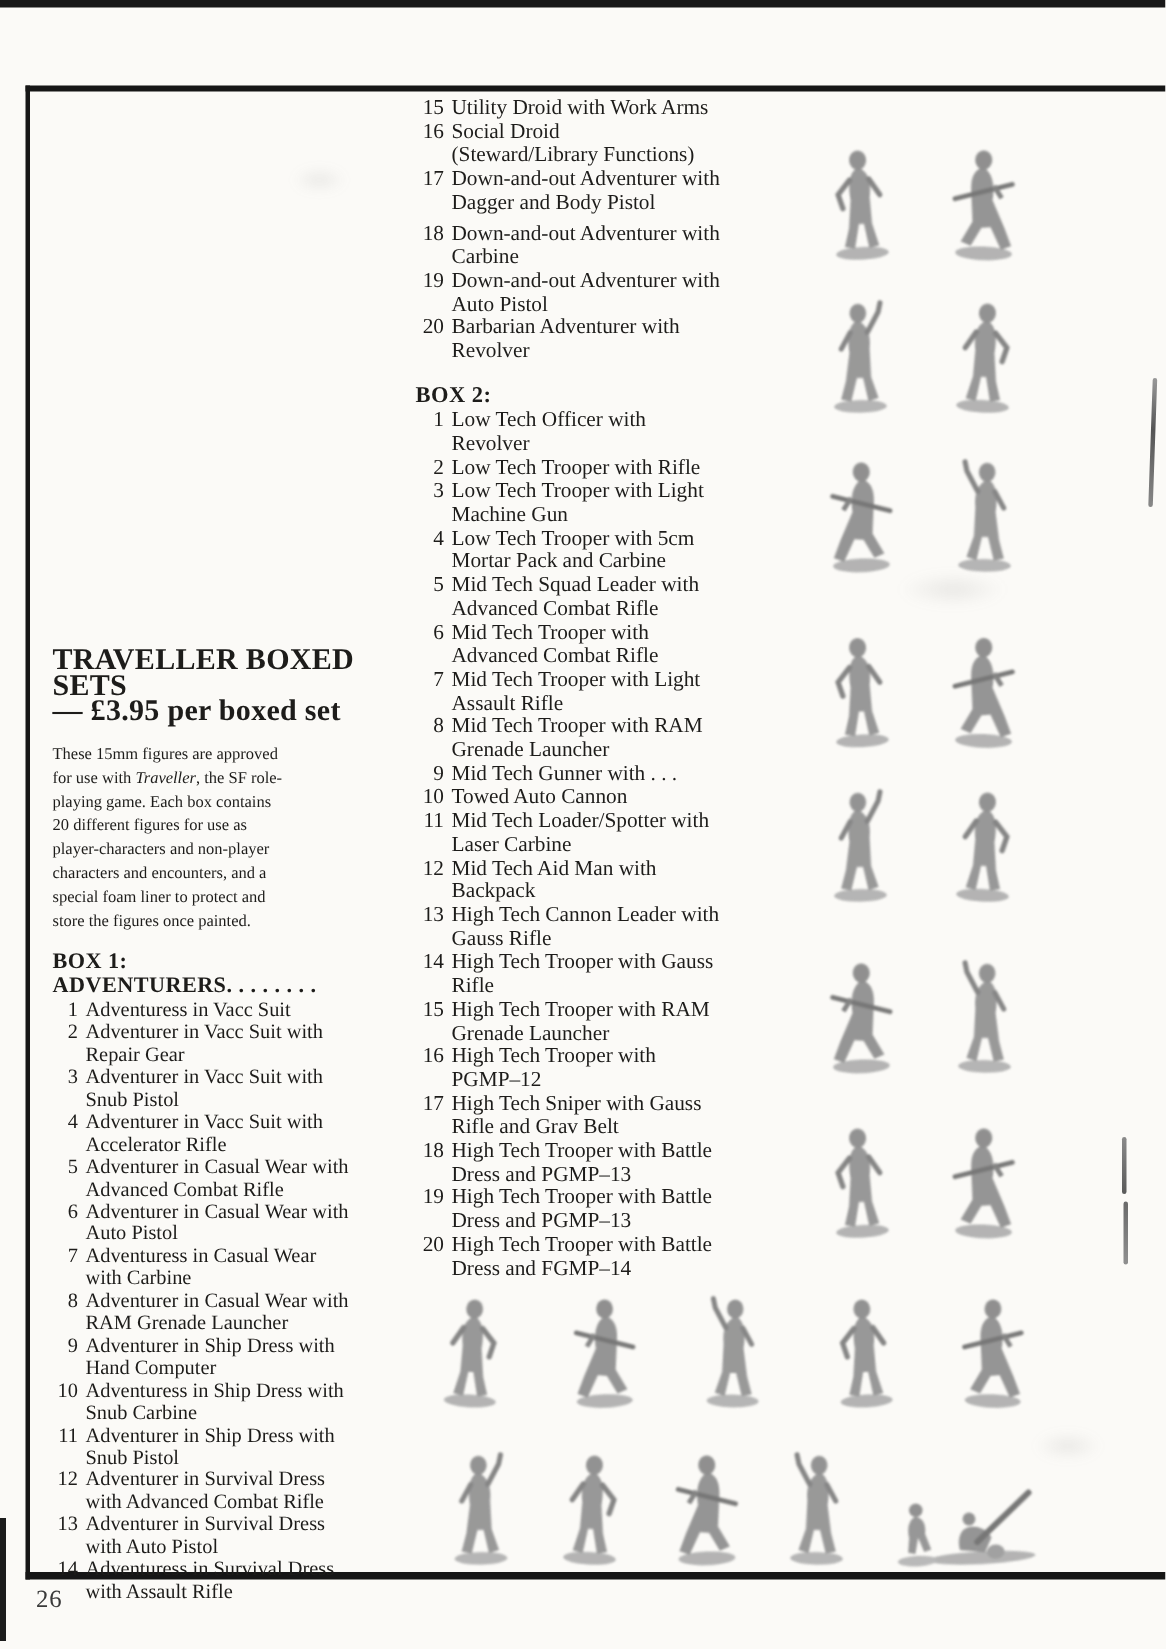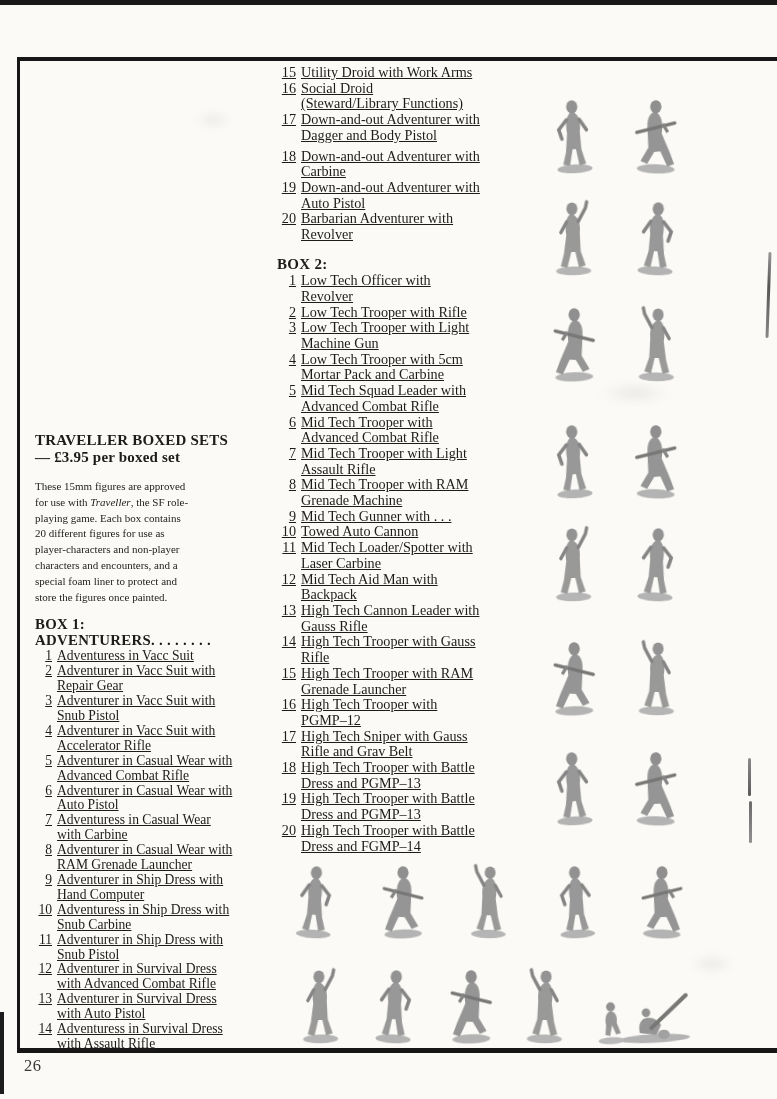--- a/index.html
+++ b/index.html
@@ -14,26 +14,26 @@
   .frame{
     position:absolute;left:17px;top:57px;width:760px;height:996px;
     border-top:4px solid #161616;border-left:3px solid #161616;border-bottom:5px solid #161616;
     box-sizing:border-box;background:transparent;
   }
   .smudge{position:absolute;border-radius:50%;background:radial-gradient(closest-side,rgba(120,120,120,.14),rgba(120,120,120,0));filter:blur(4px);}
   .page-number{position:absolute;left:24px;top:1056px;font-size:16.5px;color:#3a3a3a;letter-spacing:.5px;}
 
   
   .left-col{position:absolute;left:35px;top:432px;width:240px;}
-  .lc-title{font-weight:bold;font-size:15px;line-height:17px;letter-spacing:.2px;}
+  .lc-title{font-weight:bold;font-size:20px;line-height:17px;letter-spacing:.2px;}
   .intro{margin-top:13px;font-size:11px;line-height:15.8px;white-space:pre-line;}
   .intro i{font-style:italic;}
   .box-head{font-size:14.8px;line-height:16px;letter-spacing:.3px;font-weight:700;}
   .left-col .box-block{margin-top:9px;}
-  .list{margin-top:1px;text-decoration:underline;}
+  .list{margin-top:1px;}
   .li-row{display:flex;align-items:flex-start;}
   .li-num{flex:0 0 17px;text-align:right;padding-right:5px;}
   .li-txt{flex:1;white-space:pre-line;}
   .left-col .list{font-size:13.6px;line-height:14.9px;}
 
   
   .mid-col{position:absolute;left:277px;top:64px;width:253px;}
   .mid-col .list{font-size:14.2px;line-height:15.7px;}
   .mid-col .li-num{flex:0 0 19px;}
   .mid-col .box-block{margin-top:13px;}
@@ -220,21 +220,21 @@
 Advanced Combat Rifle</span>
         </div>
         <div class="li-row">
           <span class="li-num">7</span>
           <span class="li-txt">Mid Tech Trooper with Light
 Assault Rifle</span>
         </div>
         <div class="li-row">
           <span class="li-num">8</span>
           <span class="li-txt">Mid Tech Trooper with RAM
-Grenade Machine</span>
+Grenade Launcher</span>
         </div>
         <div class="li-row">
           <span class="li-num">9</span>
           <span class="li-txt">Mid Tech Gunner with . . .</span>
         </div>
         <div class="li-row">
           <span class="li-num">10</span>
           <span class="li-txt">Towed Auto Cannon</span>
         </div>
         <div class="li-row">

